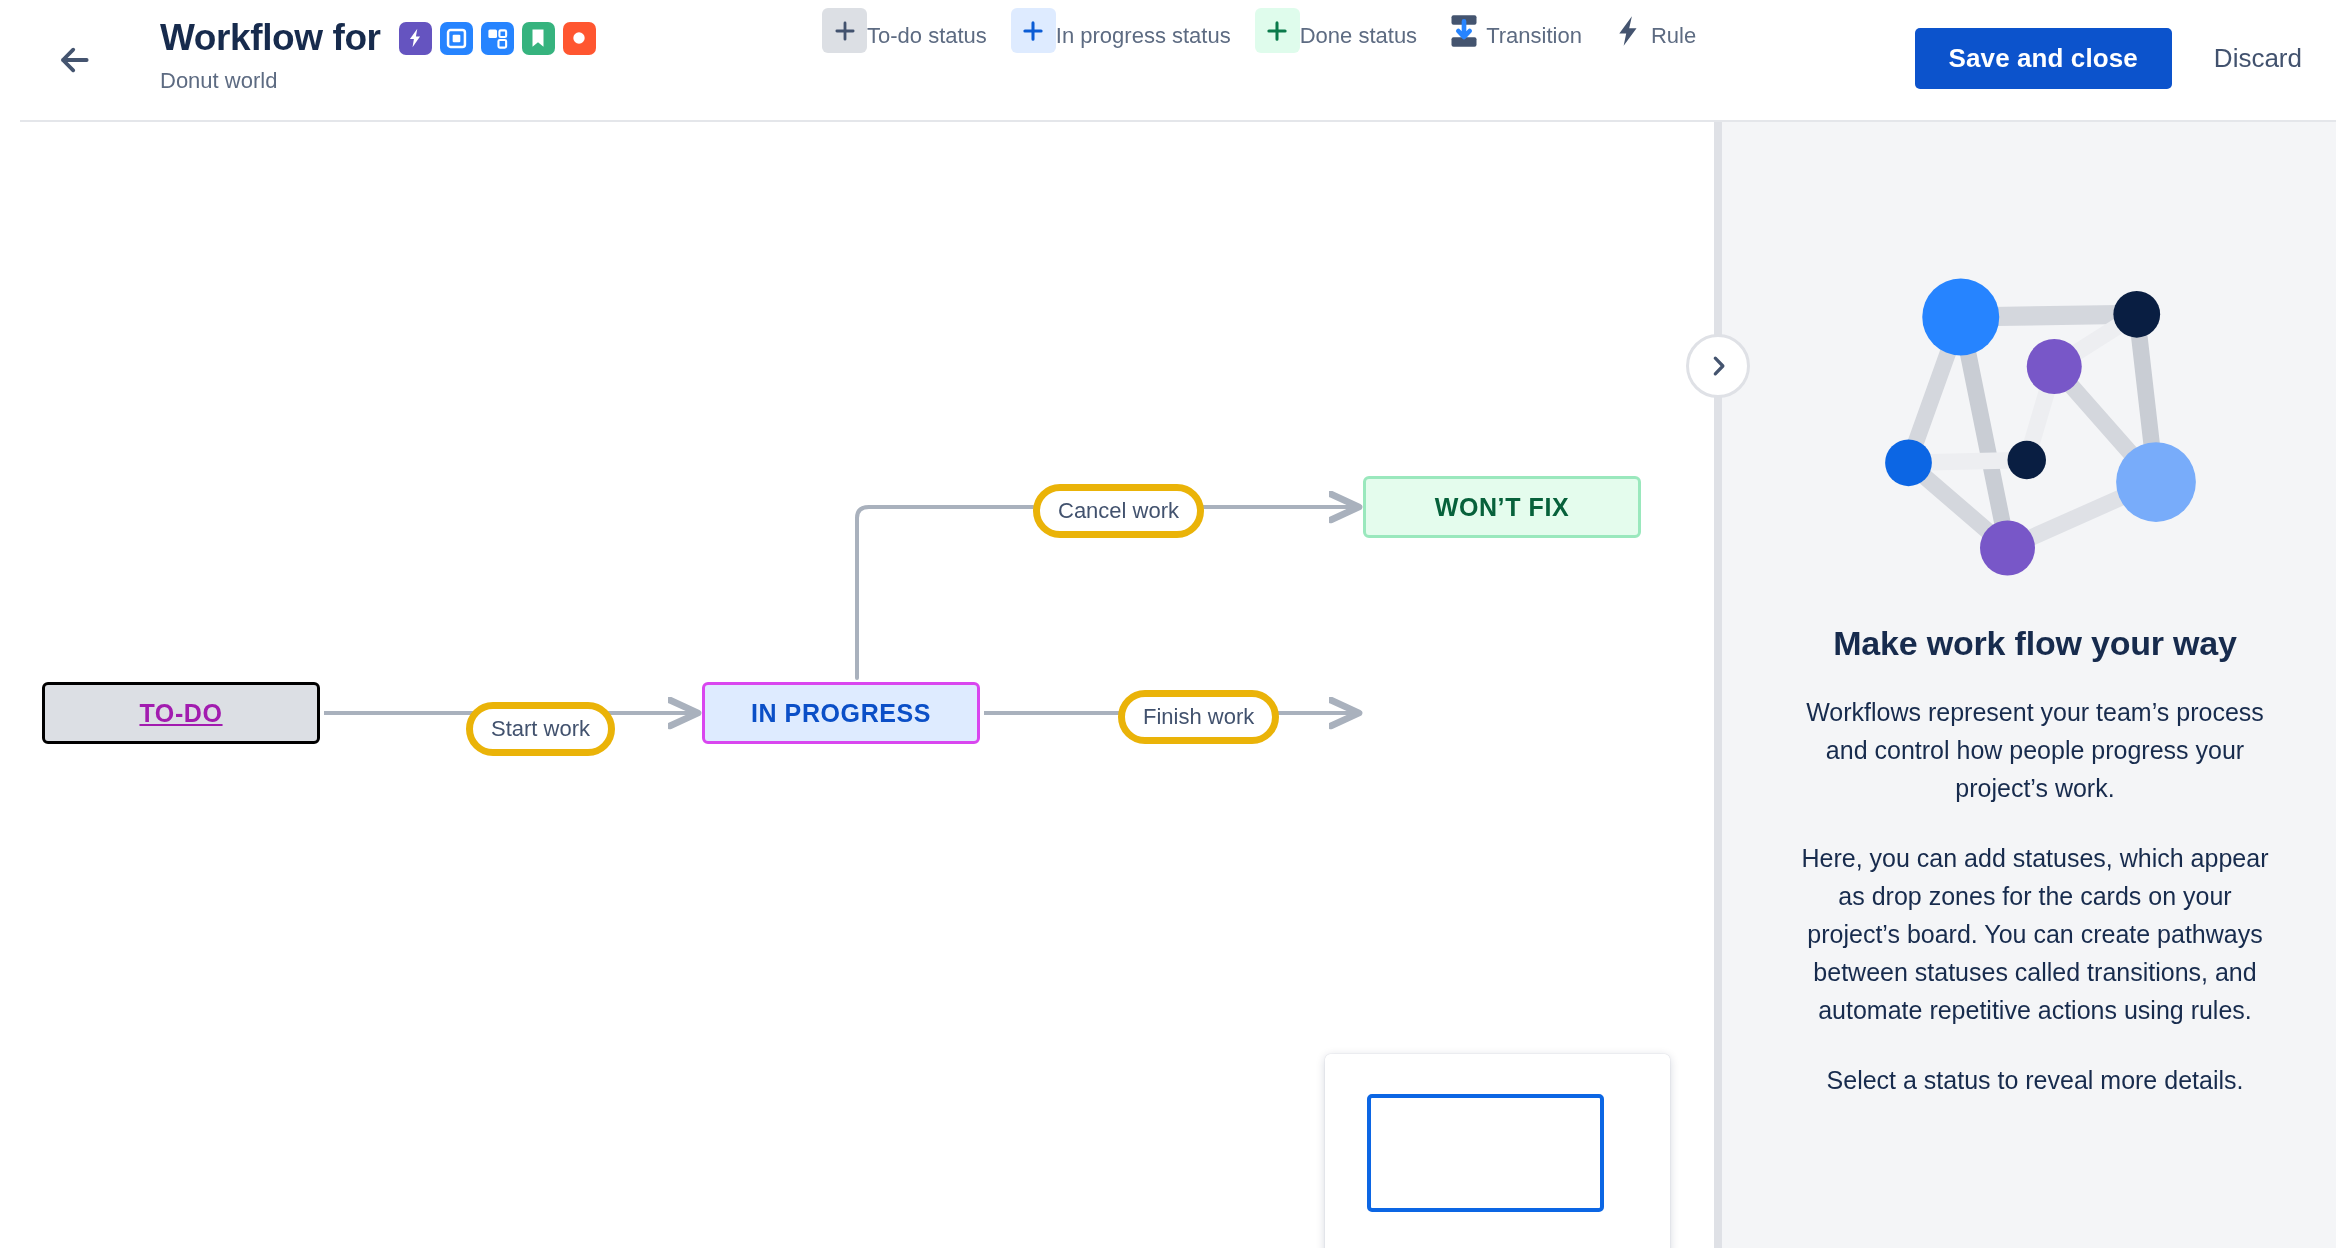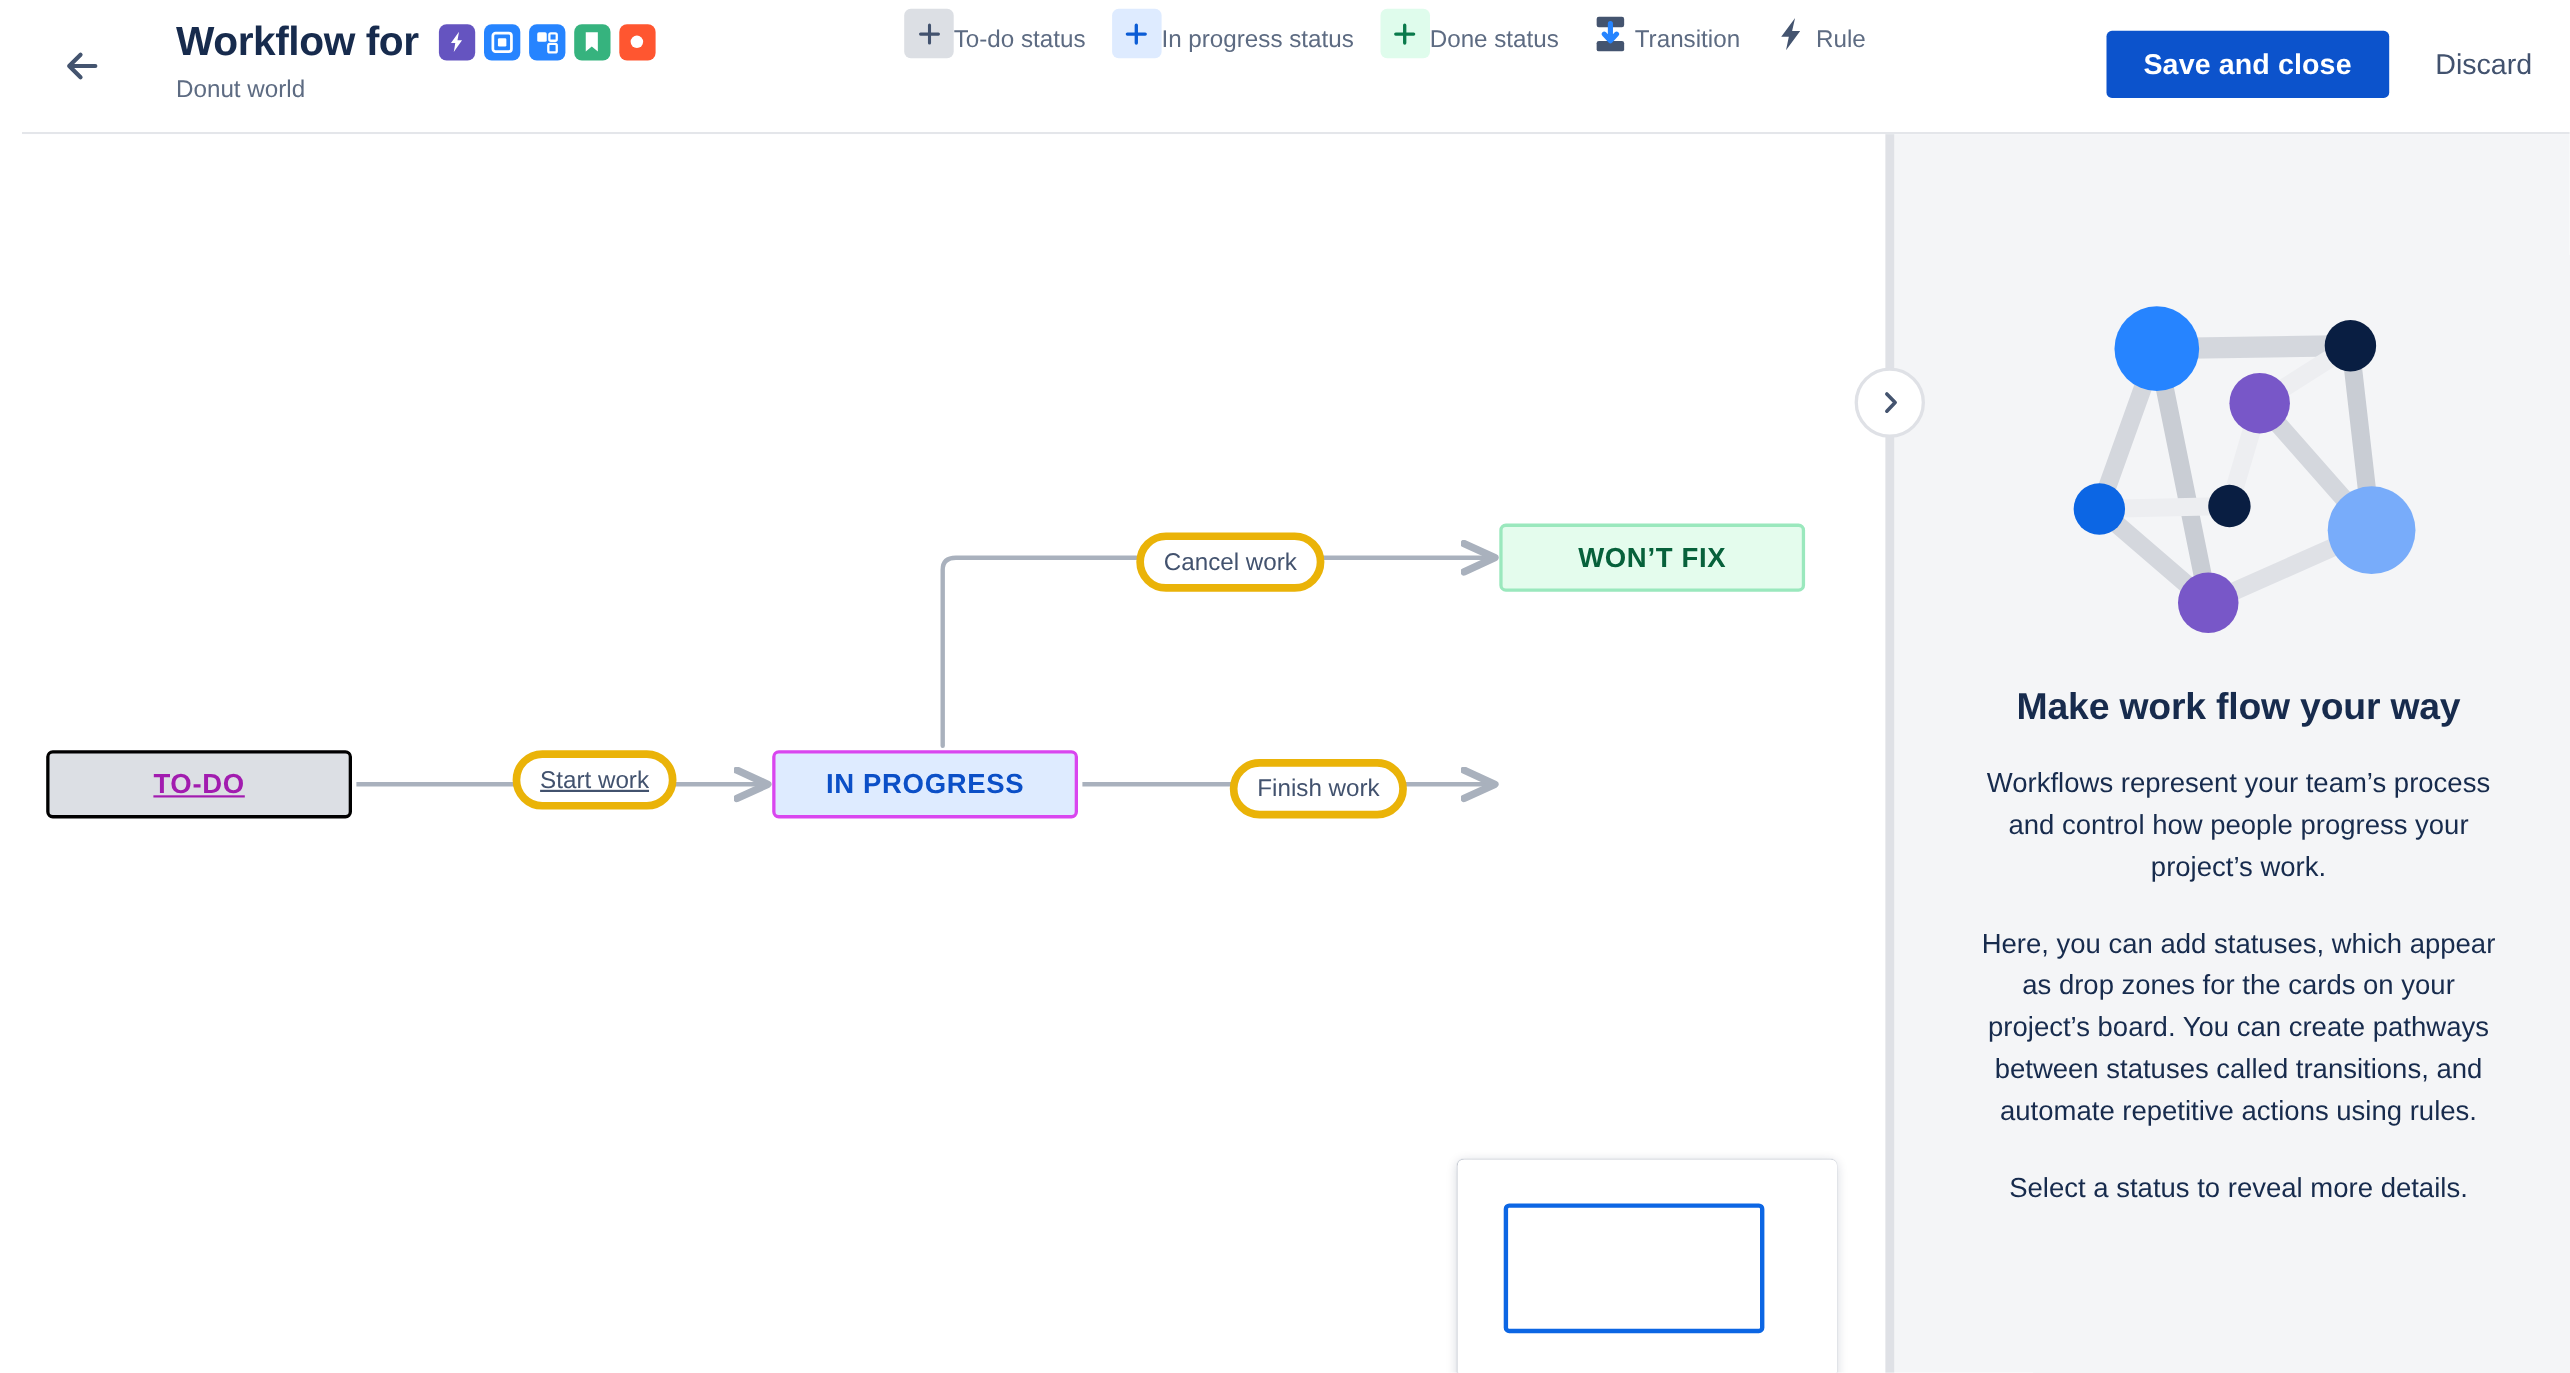--- a/index.html
+++ b/index.html
@@ -316,21 +316,21 @@
 
       <div class="node inprog" style="left:682px; top:560px; width:278px; height:62px;">
         <span>IN PROGRESS</span>
       </div>
 
       <div class="node done" style="left:1343px; top:354px; width:278px; height:62px;">
         <span>WON’T FIX</span>
       </div>
 
 
-      <div class="tlabel" style="left:446px; top:560px;text-decoration:underline;">
+      <div class="tlabel" style="left:446px; top:580px;">
         <span>Start work</span>
       </div>
 
       <div class="tlabel" style="left:1098px; top:568px;">
         <span>Finish work</span>
       </div>
 
       <div class="tlabel" style="left:1013px; top:362px;">
         <span>Cancel work</span>
       </div>

